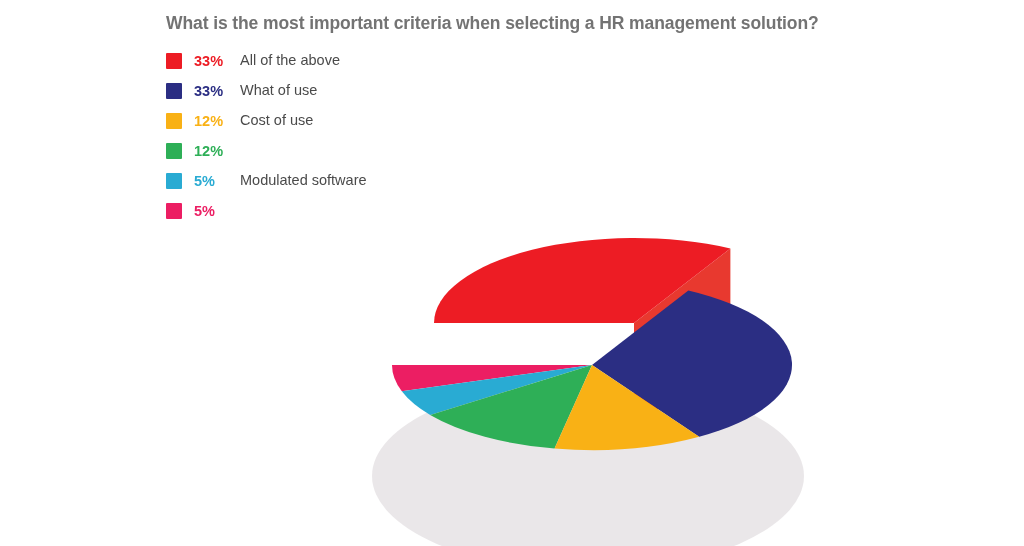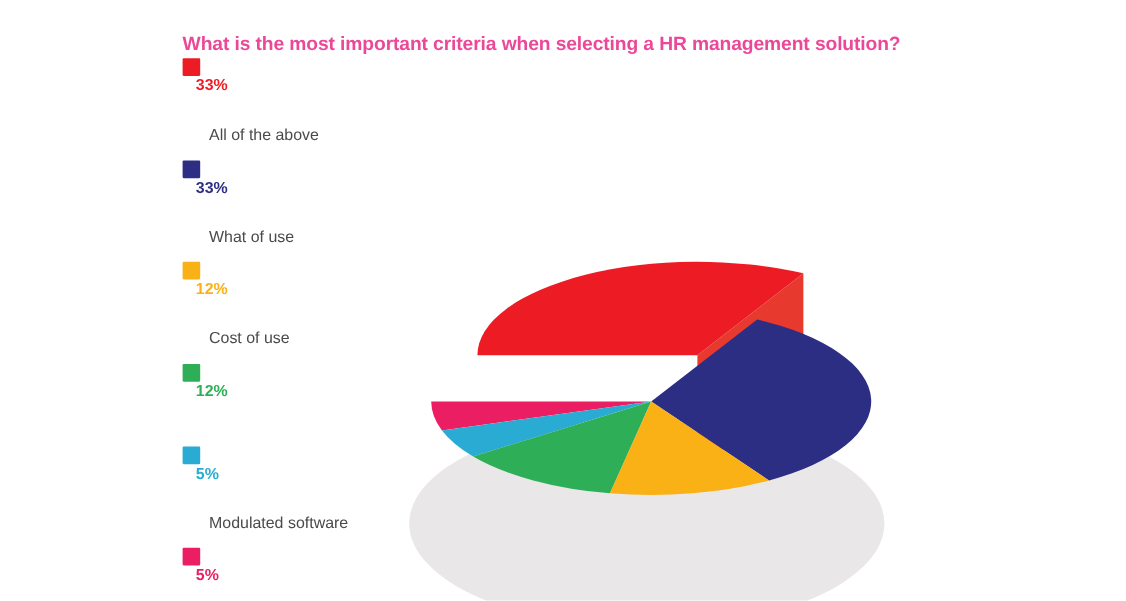--- a/index.html
+++ b/index.html
@@ -19,36 +19,34 @@
     position: absolute;
     inset: 0;
   }
   .chart-title {
     position: absolute;
     left: 166px;
     top: 12px;
     width: 720px;
     font-size: 17.5px;
     font-weight: bold;
-    color: #ec4899;
+    color: #737373;
     letter-spacing: -0.1px;
     line-height: 22px;
-    margin-top: 16px;
   }
   .legend {
     position: absolute;
     left: 166px;
     top: 52px;
     width: 300px;
   }
   .legend-item {
     display: flex;
     align-items: flex-start;
     margin-bottom: 12px;
-    flex-direction: column;
   }
   .legend-swatch {
     width: 16px;
     height: 16px;
     flex: 0 0 16px;
     margin-top: 1px;
     border-radius: 1px;
   }
   .legend-pct {
     width: 46px;
@@ -58,21 +56,20 @@
     font-weight: bold;
     line-height: 18px;
     text-align: left;
   }
   .legend-label {
     font-size: 14.5px;
     color: #4a4a4a;
     line-height: 17.5px;
     white-space: pre-line;
     font-weight: normal;
-    margin-left: 24px;
   }
   .pie-wrap {
     position: absolute;
     left: 352px;
     top: 150px;
     width: 540px;
     height: 380px;
   }
   svg { display: block; overflow: visible; }
 </style>

